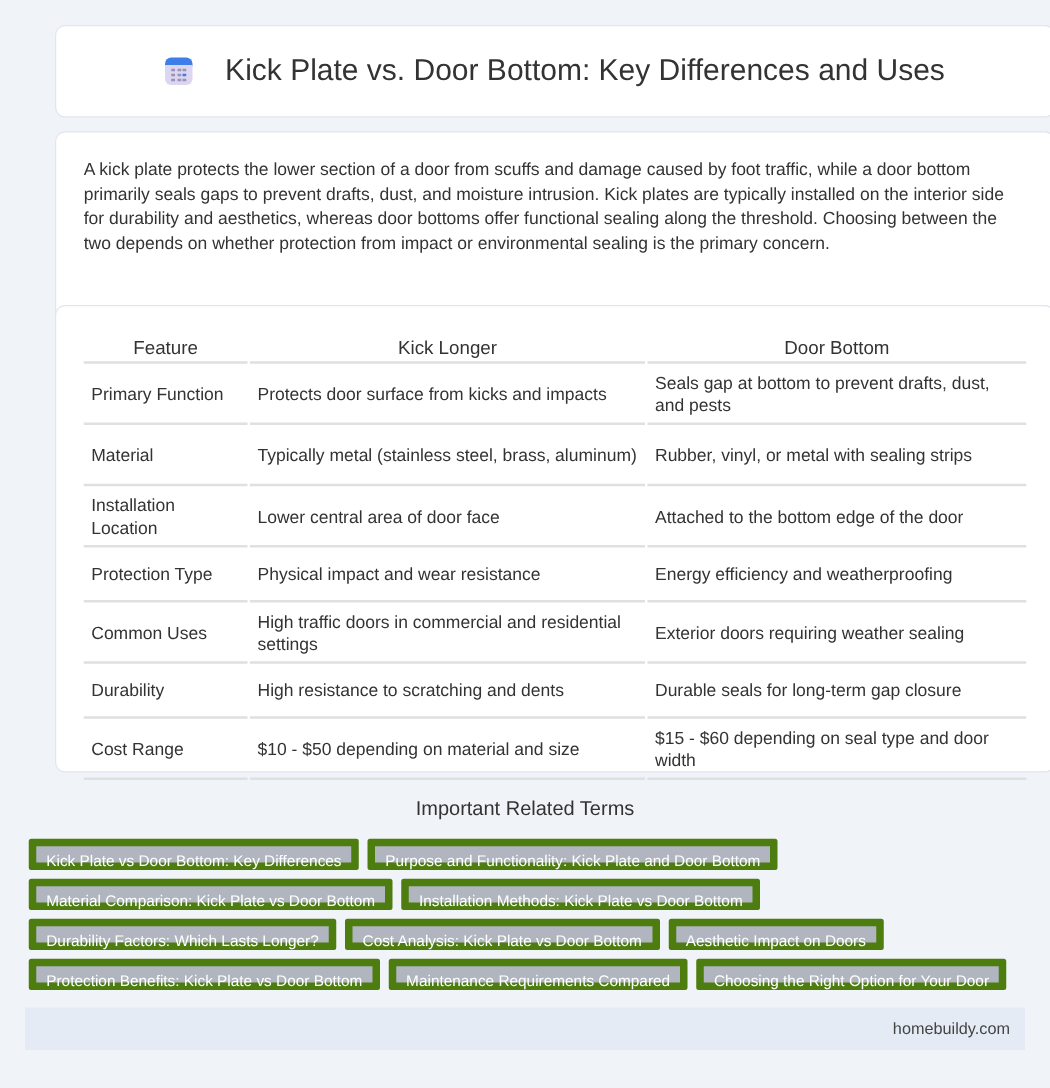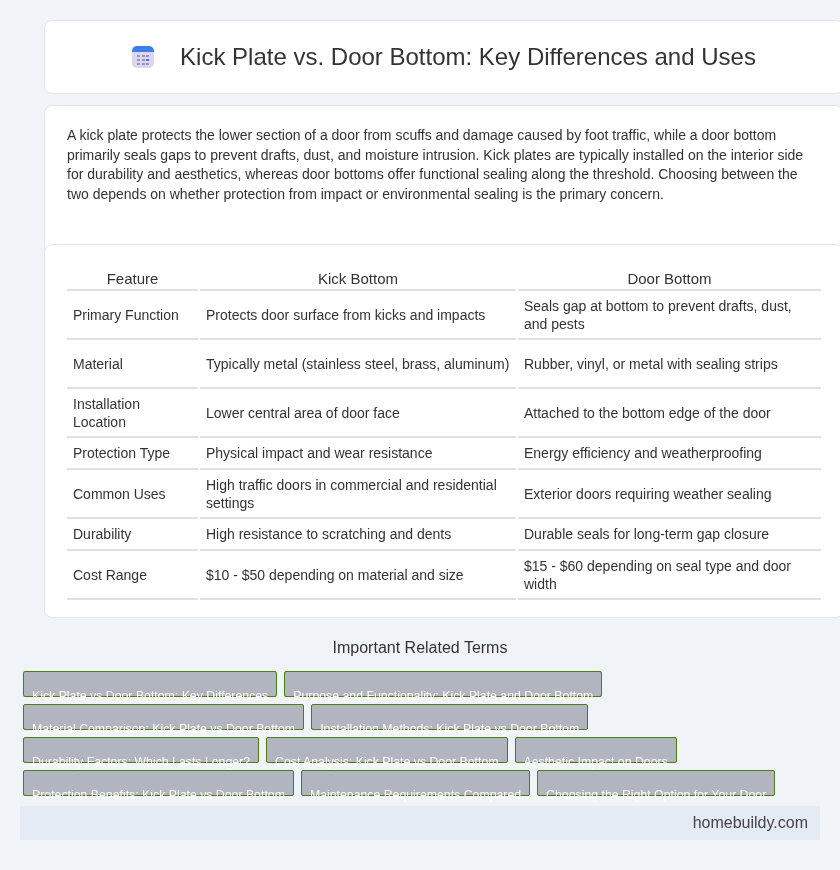--- a/index.html
+++ b/index.html
@@ -30,29 +30,29 @@
     .page-title { font-size: 24px; color: #333; font-weight: normal; }
 
     .intro-card { top: 105px; height: 152px; padding: 20px 22px; }
     .intro-text { font-size: 14px; line-height: 19.5px; color: #333; }
 
     .table-card { top: 244px; height: 374px; padding: 20px 22px; }
     table { width: 100%; border-collapse: separate; border-spacing: 2px 0; margin-left: -2px; width: calc(100% + 4px); }
     th { font-size: 15px; font-weight: normal; color: #333; text-align: center; padding: 4px 6px 2px; border-bottom: 2px solid #e0e0e0; height: 26px; }
     td { font-size: 14px; color: #333; padding: 4px 6px; border-bottom: 2px solid #e0e0e0; vertical-align: middle; line-height: 18px; }
     tr.r2 td { height: 49px; }
-    tr.r1 td { height: 32px; }
+    tr.r1 td { height: 44px; }
     col.c1 { width: 131px; }
     col.c2 { width: 316px; }
 
     .related-title { position: absolute; top: 639px; left: 0; width: 840px; text-align: center; font-size: 16px; color: #333; }
     .tags { position: absolute; top: 671px; left: 23px; width: 800px; display: flex; flex-wrap: wrap; gap: 7px 7px; }
-    .tag { background: #b0b5bf; color: #fff; font-size: 12.3px; padding: 12px 8px; height: 25px; line-height: 25px; border-radius: 2px; border: 1px solid #4d7c0f; white-space: nowrap; cursor: pointer; }
+    .tag { background: #b0b5bf; color: #fff; font-size: 12.3px; padding: 0 8px; height: 25px; line-height: 25px; border-radius: 2px; border: 6px solid #4d7c0f; white-space: nowrap; cursor: pointer; }
 
-    .footer { position: absolute; top: 806px; left: 20px; width: 800px; height: 34px; background: #e5ebf5; text-align: right; padding-right: 12px; line-height: 34px; font-size: 16px; color: #444; }
+    .footer { position: absolute; top: 806px; left: 20px; width: 800px; height: 34px; background: #e5ebf5; text-align: right; padding-right: 12px; line-height: 34px; font-size: 13px; color: #444; }
   </style>
 </head>
 <body>
 
 <div class="card header-card">
   <div class="title-wrap">
     <span class="cal-icon">
       <span class="top"></span>
       <span class="body"></span>
       <span class="dots">
@@ -78,21 +78,21 @@
 <div class="card table-card">
   <table>
     <colgroup>
         <col class="c1">
         <col class="c2">
         <col>
       </colgroup>
     <thead>
       <tr>
         <th>Feature</th>
-        <th>Kick Bottom</th>
+        <th>Kick Longer</th>
         <th>Door Bottom</th>
       </tr>
     </thead>
     <tbody>
       <tr class="r2">
         <td>Primary Function</td>
         <td>Protects door surface from kicks and impacts</td>
         <td>Seals gap at bottom to prevent drafts, dust, and pests</td>
       </tr>
       <tr class="r2">

